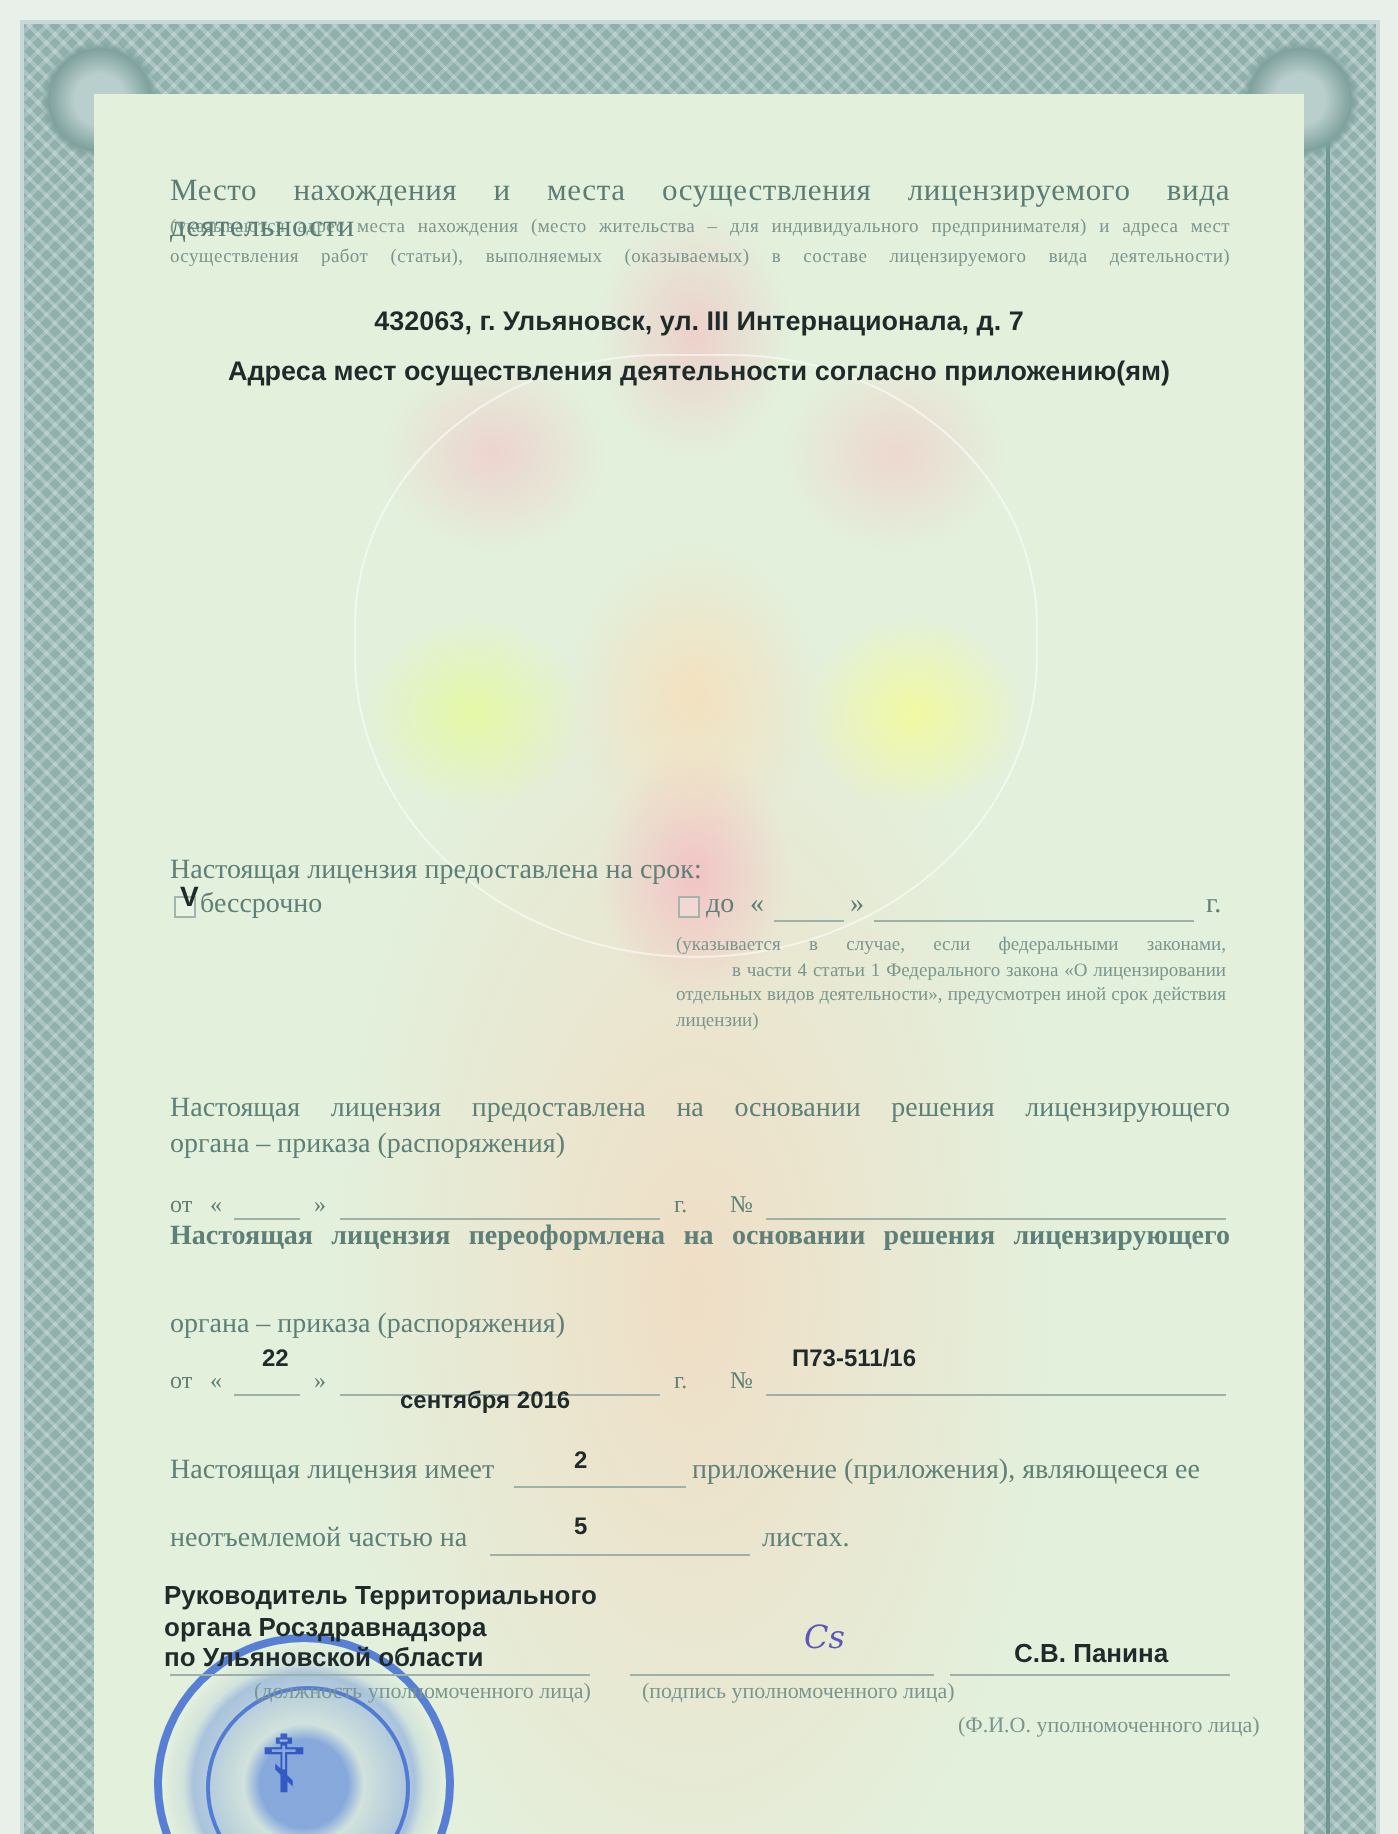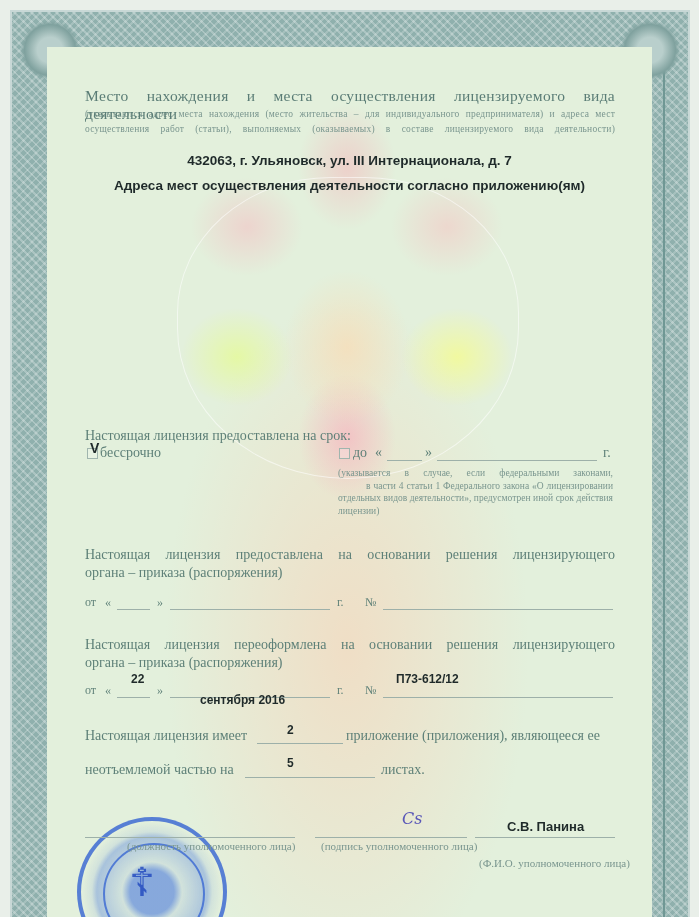--- a/index.html
+++ b/index.html
@@ -79,48 +79,53 @@
   <div class="t para" style="left:38px; top:518px;">органа – приказа (распоряжения)</div>
   <div class="t para" style="left:38px; top:548px; font-size:12px;">от</div>
   <div class="t para" style="left:58px; top:548px; font-size:12px;">«</div>
   <div class="line" style="left:70px; top:562px; width:33px;"></div>
   <div class="t para" style="left:110px; top:548px; font-size:12px;">»</div>
   <div class="line" style="left:123px; top:562px; width:160px;"></div>
   <div class="t para" style="left:290px; top:548px; font-size:12px;">г.</div>
   <div class="t para" style="left:318px; top:548px; font-size:12px;">№</div>
   <div class="line" style="left:336px; top:562px; width:230px;"></div>
 
-  <div class="t para" style="left:38px; top:590px; width:530px; text-align:justify; text-align-last:justify;">Настоящая лицензия переоформлена на основании решения лицензирующего</div>
+  <div class="t para" style="left:38px; top:564px; width:530px; text-align:justify; text-align-last:justify;font-weight:bold;">Настоящая лицензия переоформлена на основании решения лицензирующего</div>
   <div class="t para" style="left:38px; top:608px;">органа – приказа (распоряжения)</div>
   <div class="t para" style="left:38px; top:636px; font-size:12px;">от</div>
   <div class="t para" style="left:58px; top:636px; font-size:12px;">«</div>
   <div class="line" style="left:70px; top:650px; width:33px;"></div>
   <div class="bold" style="left:84px; top:625px; font-size:12px;">22</div>
   <div class="t para" style="left:110px; top:636px; font-size:12px;">»</div>
   <div class="line" style="left:123px; top:650px; width:160px;"></div>
   <div class="bold" style="left:153px; top:646px; font-size:12px;">сентября 2016</div>
   <div class="t para" style="left:290px; top:636px; font-size:12px;">г.</div>
   <div class="t para" style="left:318px; top:636px; font-size:12px;">№</div>
   <div class="line" style="left:336px; top:650px; width:230px;"></div>
-  <div class="bold" style="left:349px; top:625px; font-size:12px;">П73-612/12</div>
+  <div class="bold" style="left:349px; top:625px; font-size:12px;">П73-511/16</div>
 
   <div class="t para" style="left:38px; top:681px;">Настоящая лицензия имеет</div>
   <div class="line" style="left:210px; top:696px; width:86px;"></div>
   <div class="bold" style="left:240px; top:676px; font-size:12px;">2</div>
   <div class="t para" style="left:299px; top:681px;">приложение (приложения), являющееся ее</div>
   <div class="t para" style="left:38px; top:715px;">неотъемлемой частью на</div>
   <div class="line" style="left:198px; top:730px; width:130px;"></div>
   <div class="bold" style="left:240px; top:709px; font-size:12px;">5</div>
   <div class="t para" style="left:334px; top:715px;">листах.</div>
 
   <div class="stamp">
     <div class="stamp-inner"></div>
     <div class="eagle">☦</div>
   </div>
 
+  <div class="bold" style="left:35px; top:743px; font-size:13px; line-height:15.5px;">
+    <div>Руководитель Территориального</div>
+    <div>органа Росздравнадзора</div>
+    <div>по Ульяновской области</div>
+  </div>
   <div class="line" style="left:38px; top:790px; width:210px;"></div>
   <div class="cap" style="left:80px; top:793px;">(должность уполномоченного лица)</div>
 
   <div class="sig" style="left:355px; top:762px;">Cs</div>
   <div class="line" style="left:268px; top:790px; width:152px;"></div>
   <div class="cap" style="left:274px; top:793px;">(подпись уполномоченного лица)</div>
 
   <div class="bold" style="left:460px; top:772px; font-size:13px;">С.В. Панина</div>
   <div class="line" style="left:428px; top:790px; width:140px;"></div>
   <div class="cap" style="left:432px; top:793px;margin-top:17px;">(Ф.И.О. уполномоченного лица)</div>

